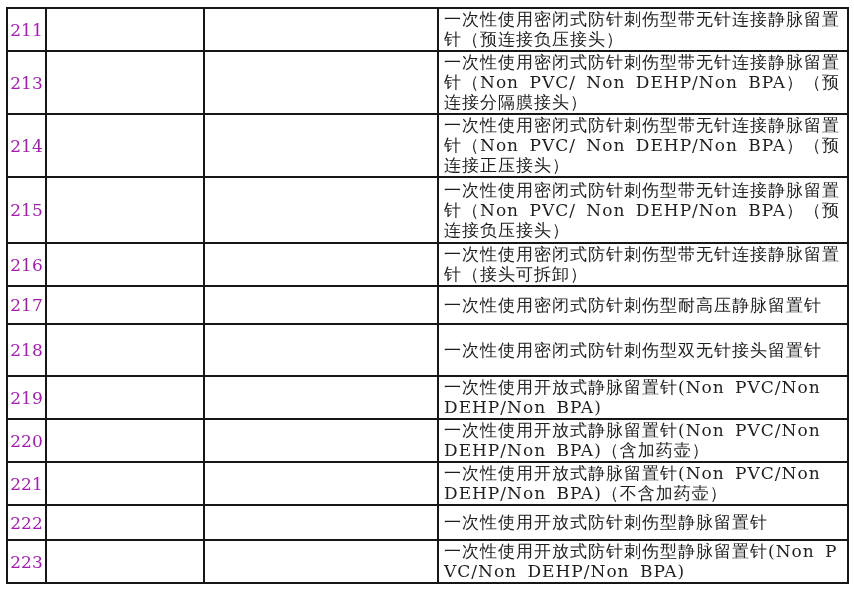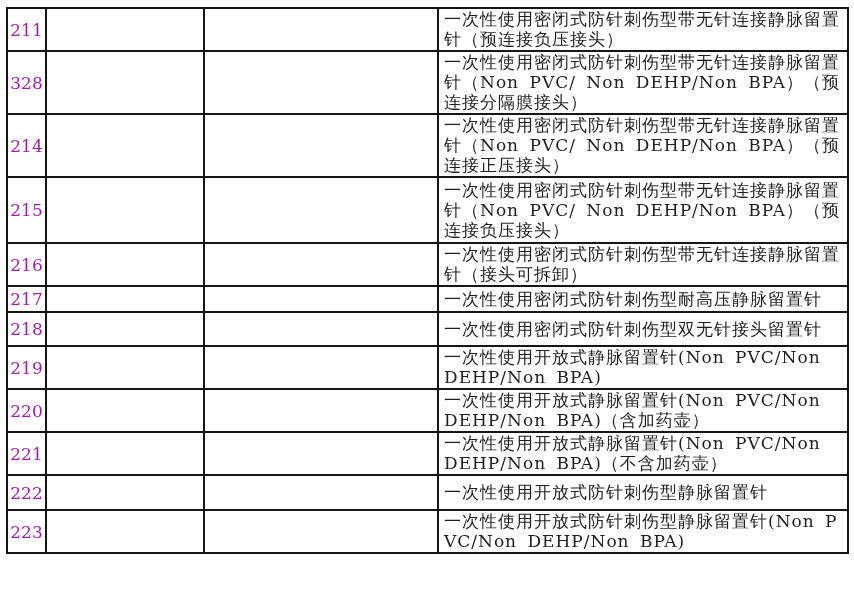--- a/index.html
+++ b/index.html
@@ -57,21 +57,21 @@
     <tbody id="table-body">
   <tr style="height: 40px;">
     <td class="c-no">211</td>
     <td class="c-mid1"></td>
     <td class="c-mid2"></td>
     <td class="c-desc">一次性使用密闭式防针刺伤型带无针连接静脉留置针（预连接负压接头）</td>
   </tr>
 
 
   <tr style="height: 62px;">
-    <td class="c-no">328</td>
+    <td class="c-no">213</td>
     <td class="c-mid1"></td>
     <td class="c-mid2"></td>
     <td class="c-desc">一次性使用密闭式防针刺伤型带无针连接静脉留置针（Non PVC/ Non DEHP/Non BPA）（预连接分隔膜接头）</td>
   </tr>
 
   <tr style="height: 62px;">
     <td class="c-no">214</td>
     <td class="c-mid1"></td>
     <td class="c-mid2"></td>
     <td class="c-desc">一次性使用密闭式防针刺伤型带无针连接静脉留置针（Non PVC/ Non DEHP/Non BPA）（预连接正压接头）</td>
@@ -84,28 +84,28 @@
     <td class="c-desc">一次性使用密闭式防针刺伤型带无针连接静脉留置针（Non PVC/ Non DEHP/Non BPA）（预连接负压接头）</td>
   </tr>
 
   <tr style="height: 40px;">
     <td class="c-no">216</td>
     <td class="c-mid1"></td>
     <td class="c-mid2"></td>
     <td class="c-desc">一次性使用密闭式防针刺伤型带无针连接静脉留置针（接头可拆卸）</td>
   </tr>
 
-  <tr style="height: 26px;">
+  <tr style="height: 38px;">
     <td class="c-no">217</td>
     <td class="c-mid1"></td>
     <td class="c-mid2"></td>
     <td class="c-desc">一次性使用密闭式防针刺伤型耐高压静脉留置针</td>
   </tr>
 
-  <tr style="height: 34px;">
+  <tr style="height: 52px;">
     <td class="c-no">218</td>
     <td class="c-mid1"></td>
     <td class="c-mid2"></td>
     <td class="c-desc">一次性使用密闭式防针刺伤型双无针接头留置针</td>
   </tr>
 
   <tr style="height: 38px;">
     <td class="c-no">219</td>
     <td class="c-mid1"></td>
     <td class="c-mid2"></td>

